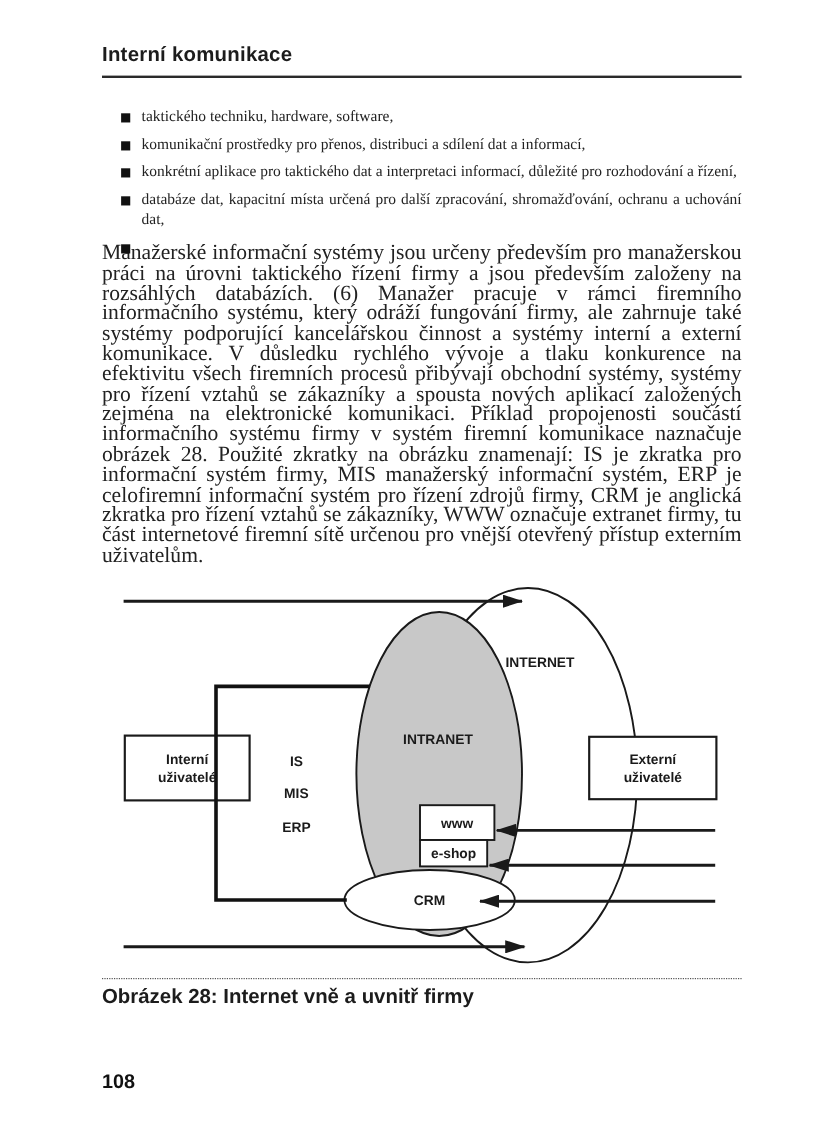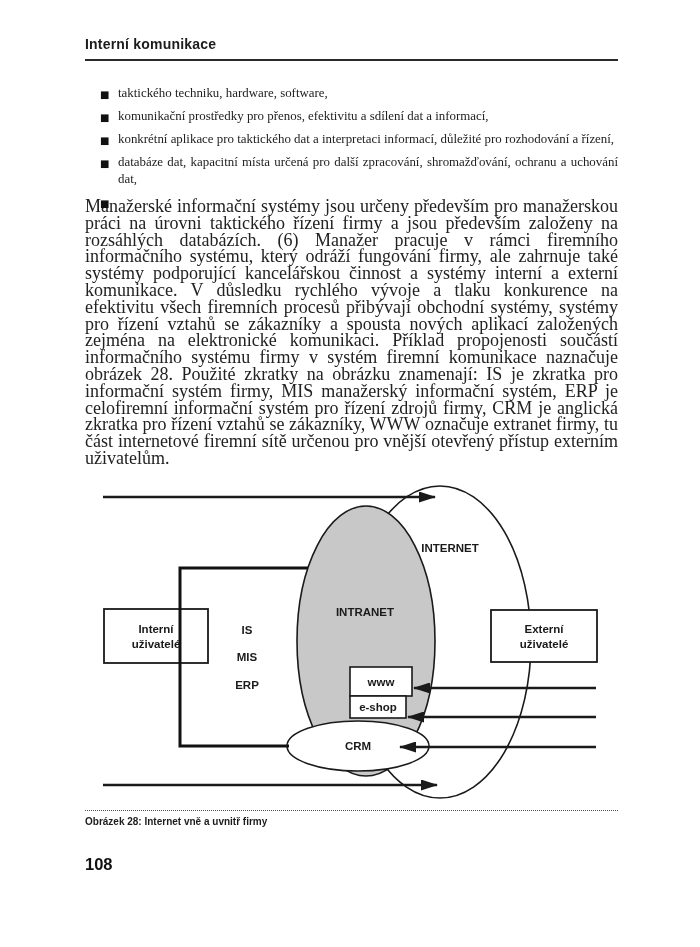--- a/index.html
+++ b/index.html
@@ -9,21 +9,21 @@
     box-sizing:border-box;
     padding:36px 82px 0 85px;
     background:#fff;
     font-family:"Liberation Serif", serif;
     color:#222;
     overflow:hidden;
   }
   .running-head{
     font-family:"Liberation Sans", sans-serif;
     font-weight:bold;
-    font-size:14px;
+    font-size:17px;
     color:#1c1c1c;
     margin-bottom:7px;
     letter-spacing:.2px;
   }
   .head-rule{border-top:2px solid #2a2a2a;height:0;}
   ul.bullets{
     list-style:none;
     margin:24px 0 0 0;
     padding:0;
     font-size:12.9px;
@@ -48,25 +48,25 @@
     line-height:16.8px;
     text-align:justify;
     text-align-last:left;
   }
   figure.diagram{margin:4px 0 0 0;padding:0;}
   .caption{
     border-top:1px dotted #555;
     padding-top:5px;
     font-family:"Liberation Sans", sans-serif;
     font-weight:bold;
-    font-size:10px;
+    font-size:17px;
     color:#1c1c1c;
   }
   .page-number{
-    margin-top:28px;
+    margin-top:52px;
     font-family:"Liberation Sans", sans-serif;
     font-weight:bold;
     font-size:16.5px;
     color:#111;
   }
   svg .lbl{
     font-family:"Liberation Sans", sans-serif;
     font-weight:bold;
     font-size:11.5px;
     fill:#1a1a1a;
@@ -75,21 +75,21 @@
 </head>
 <body>
 
 <div class="page">
 
   <div class="running-head">Interní komunikace</div>
   <div class="head-rule"></div>
 
   <ul class="bullets">
     <li><span class="sq">■</span><span>taktického techniku, hardware, software,</span></li>
-    <li><span class="sq">■</span><span>komunikační prostředky pro přenos, efektivitu a sdílení dat a informací,</span></li>
+    <li><span class="sq">■</span><span>komunikační prostředky pro přenos, distribuci a sdílení dat a informací,</span></li>
     <li><span class="sq">■</span><span>konkrétní aplikace pro taktického dat a interpretaci informací, důležité pro rozhodování a řízení,</span></li>
     <li><span class="sq">■</span><span>databáze dat, kapacitní místa určená pro další zpracování, shromažďování, ochranu a uchování dat,</span></li>
     <li><span class="sq">■</span></li>
   </ul>
 
   <p class="body-text">Manažerské informační systémy jsou určeny především pro manažerskou práci na úrovni taktického řízení firmy a jsou především založeny na rozsáhlých databázích. (6) Manažer pracuje v rámci firemního informačního systému, který odráží fungování firmy, ale zahrnuje také systémy podporující kancelářskou činnost a systémy interní a externí komunikace. V důsledku rychlého vývoje a tlaku konkurence na efektivitu všech firemních procesů přibývají obchodní systémy, systémy pro řízení vztahů se zákazníky a spousta nových aplikací založených zejména na elektronické komunikaci. Příklad propojenosti součástí informačního systému firmy v systém firemní komunikace naznačuje obrázek 28. Použité zkratky na obrázku znamenají: IS je zkratka pro informační systém firmy, MIS manažerský informační systém, ERP je celofiremní informační systém pro řízení zdrojů firmy, CRM je anglická zkratka pro řízení vztahů se zákazníky, WWW označuje extranet firmy, tu část internetové firemní sítě určenou pro vnější otevřený přístup externím uživatelům.</p>
 
   <figure class="diagram">
     <svg viewBox="0 0 533 335" width="533" height="335" xmlns="http://www.w3.org/2000/svg">
       <defs>

